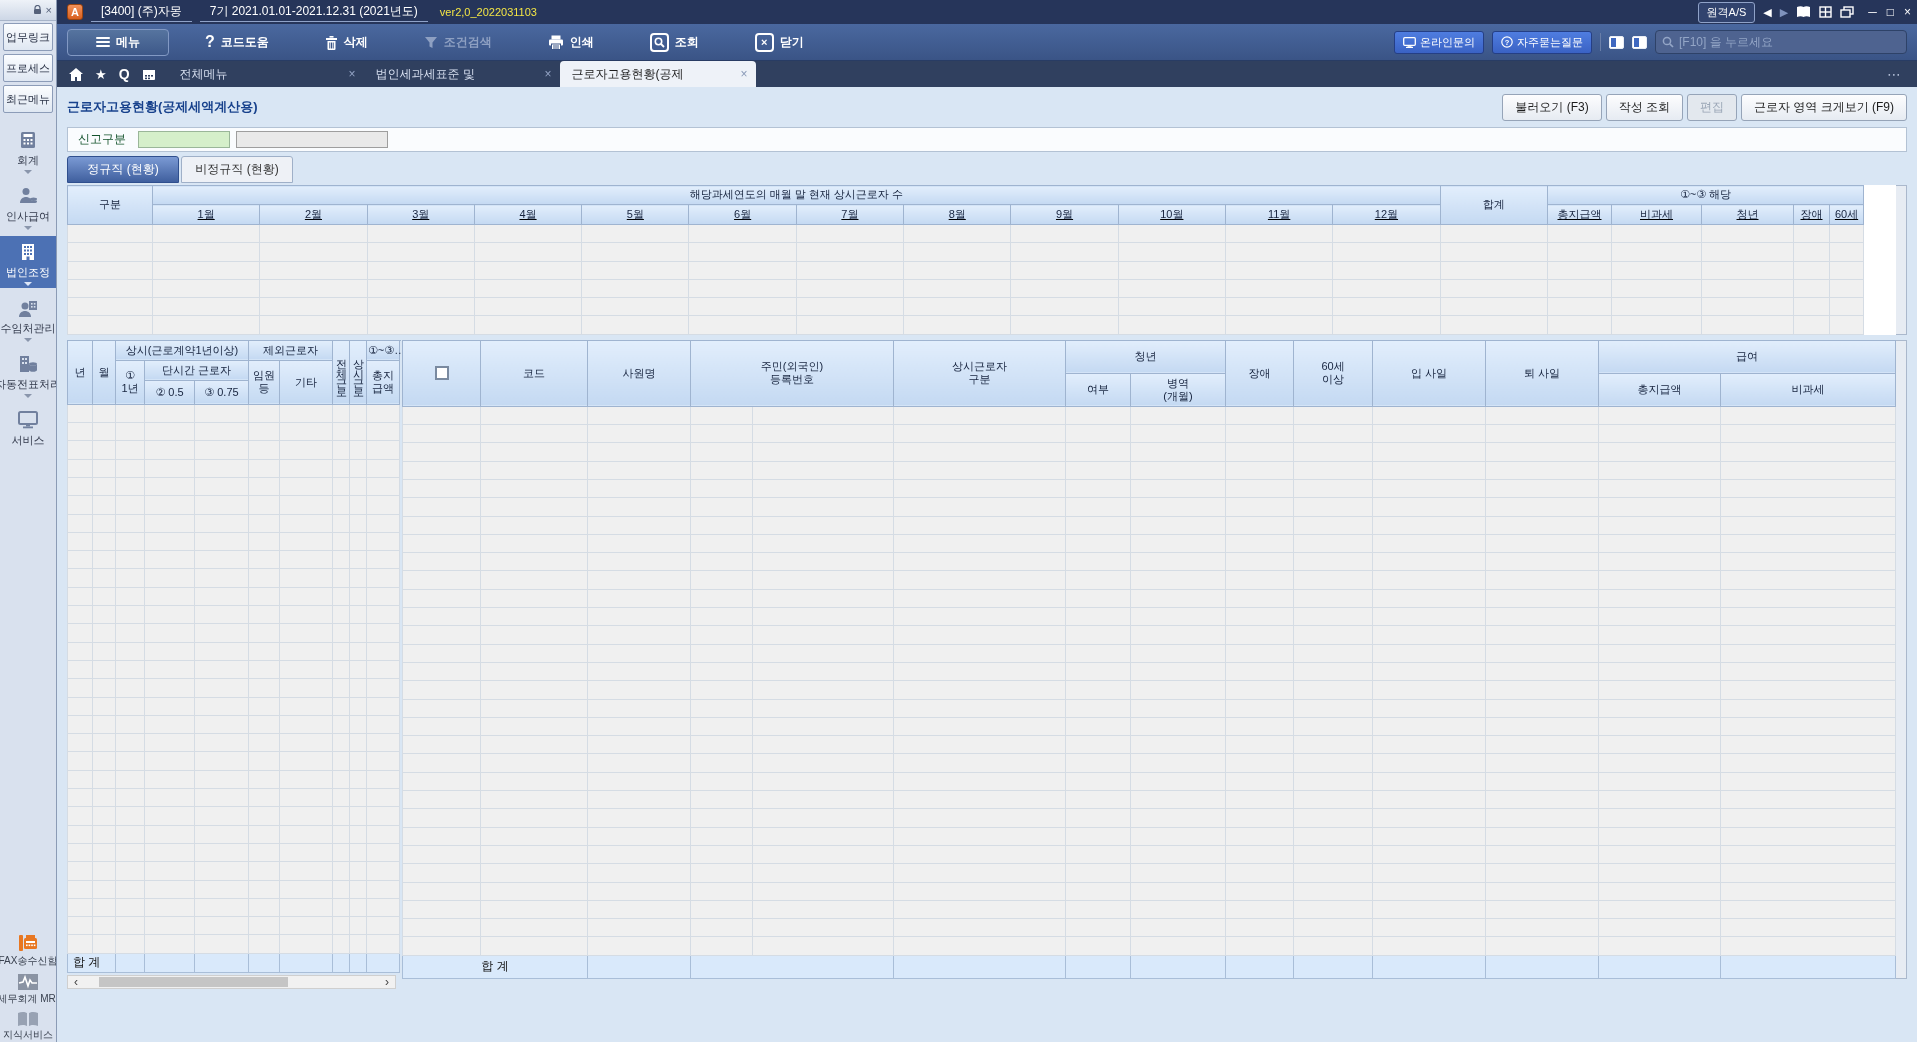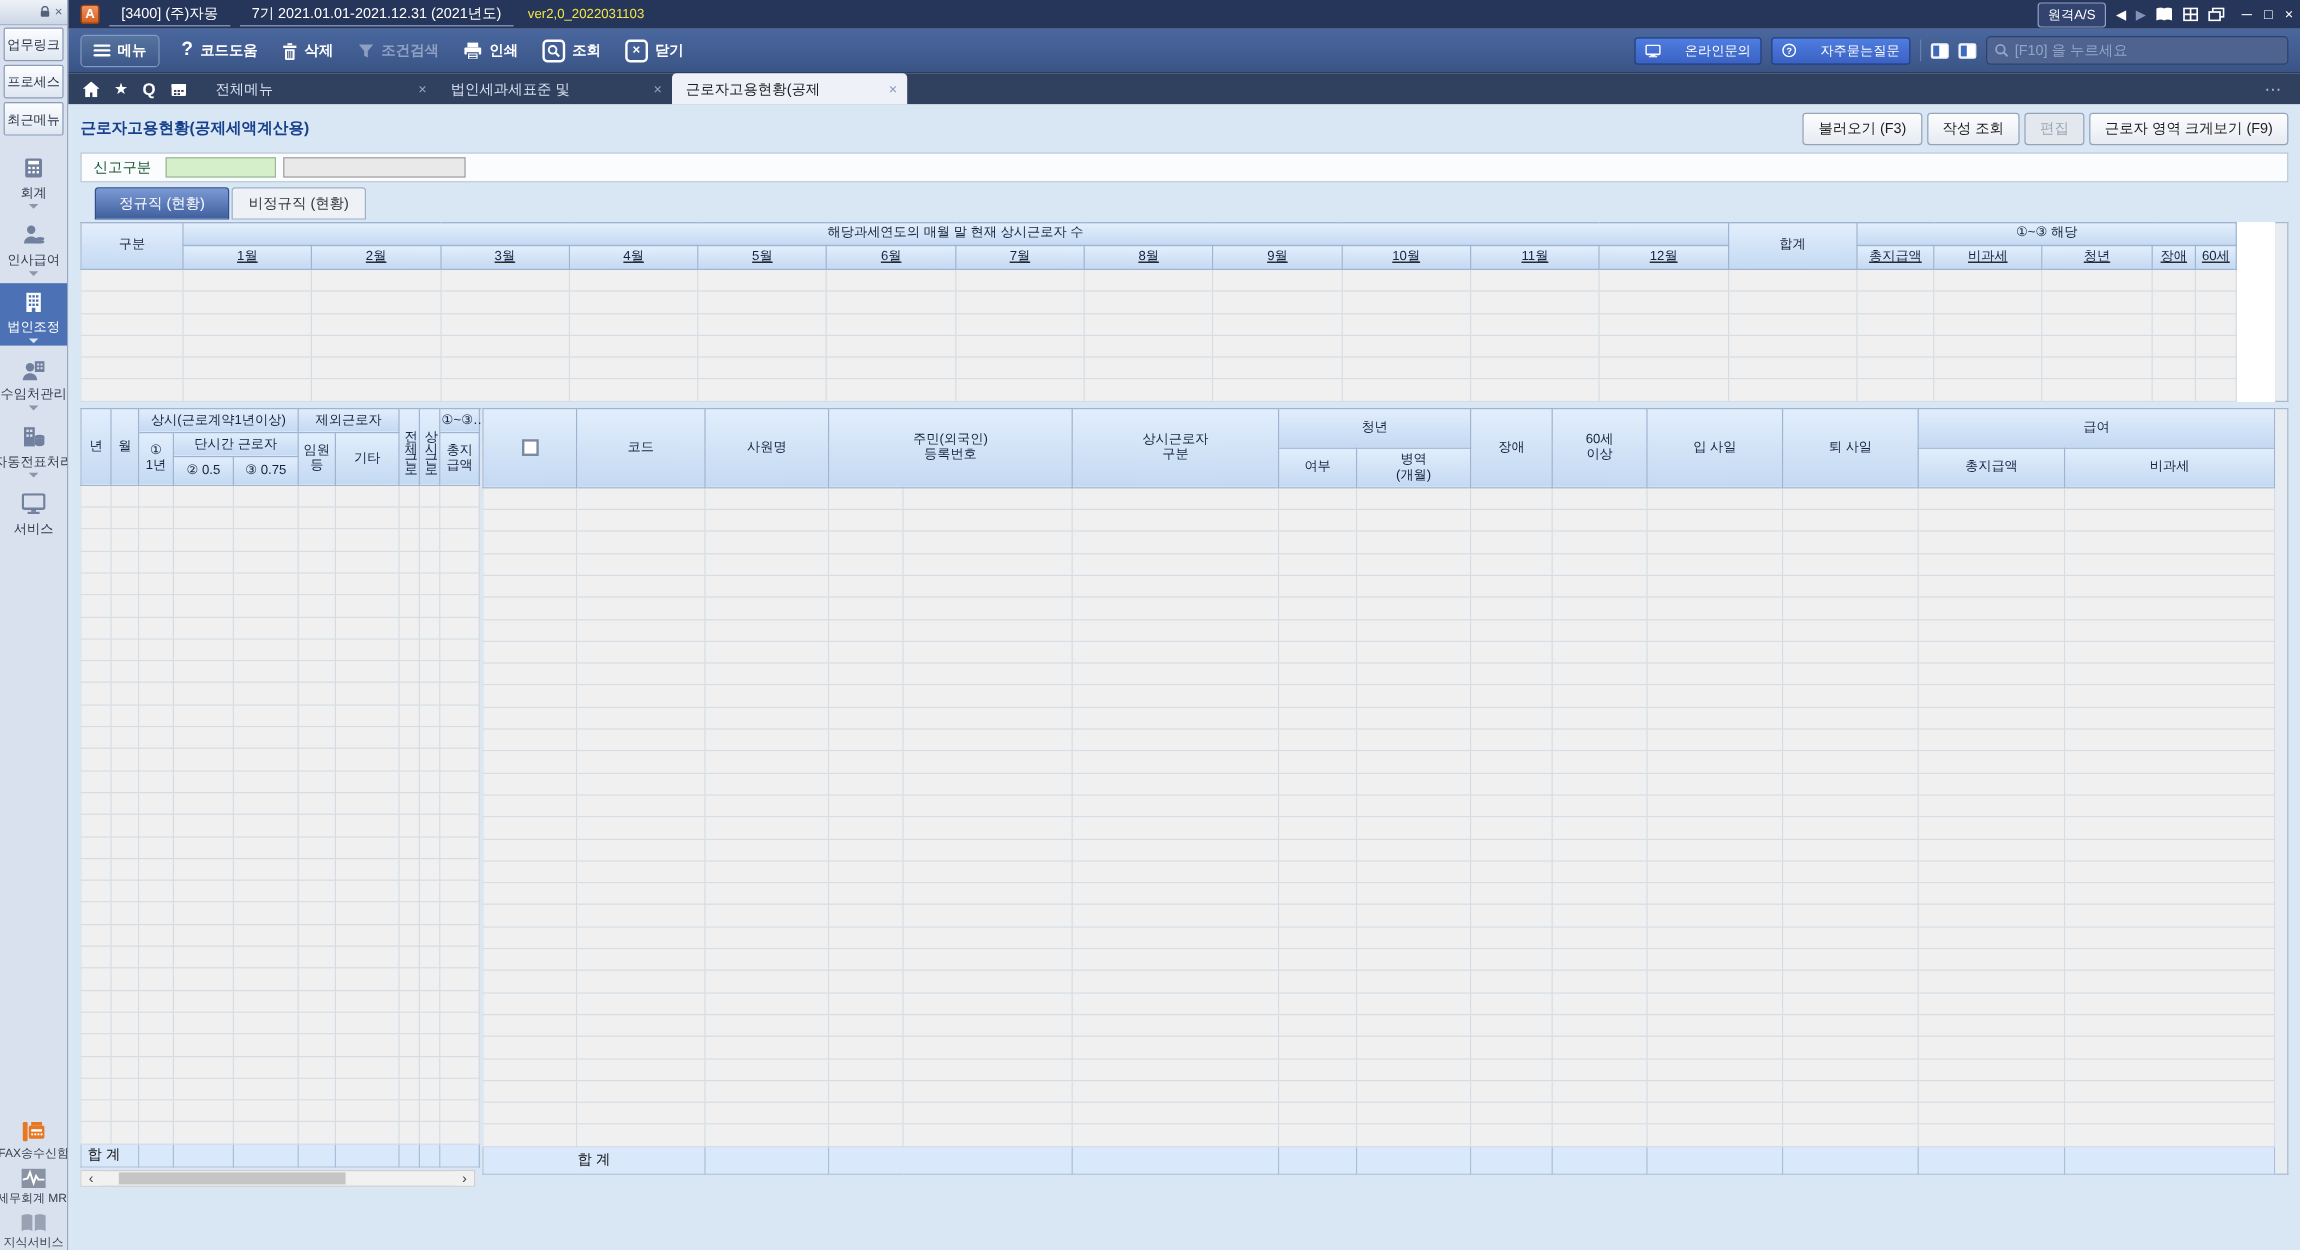--- a/index.html
+++ b/index.html
@@ -39,30 +39,30 @@
   padding:2px 8px; color:#fff; }
 .tb-ic { color:#fff; font-size:11px; display:flex; align-items:center; }
 .tb-ic.dim { color:#7f93bd; }
 .winctl { display:flex; gap:10px; margin-left:6px; font-size:12px; }
 
 
 .toolbar { position:absolute; left:57px; top:24px; right:0; height:37px;
   background:linear-gradient(#4a689f,#3a5486); border-bottom:1px solid #283c64;
   display:flex; align-items:center; padding:0 10px; color:#fff; }
 .t-btn { display:flex; align-items:center; gap:6px; font-size:12px; font-weight:bold;
-  padding:4px 10px; white-space:nowrap; cursor:default; }
+  padding:4px 28px; white-space:nowrap; cursor:default; }
 .t-btn.boxed { border:1px solid #8299c4; border-radius:4px; background:linear-gradient(#56749f,#3d5889); }
 .t-btn.disabled { color:#8ea0c2; font-weight:bold; }
 .mini-ham { display:inline-flex; flex-direction:column; gap:2px; }
 .mini-ham span { width:14px; height:2px; background:#fff; border-radius:1px; }
 .icbox { width:19px; height:19px; border:2px solid #fff; border-radius:4px;
   display:flex; align-items:center; justify-content:center; font-size:11px; font-weight:bold; }
 .t-right { margin-left:auto; display:flex; align-items:center; gap:8px; }
 .blue-btn { background:linear-gradient(#4f7de0,#3a62c4); border:1px solid #253f85; border-radius:3px;
-  color:#fff; font-size:11px; padding:3px 8px; display:flex; align-items:center; gap:20px; }
+  color:#fff; font-size:11px; padding:3px 8px; display:flex; align-items:center; gap:4px; }
 .pane-ic { width:15px; height:13px; border:1px solid #e7ecf5; background:#fff; border-radius:2px; position:relative;}
 .pane-ic::after { content:""; position:absolute; left:1px; top:1px; bottom:1px; width:5px; background:#3f68c0; }
 .t-sep { width:1px; height:18px; background:#697ea8; }
 .searchbox { width:252px; height:24px; background:#4e6390; border:1px solid #2e4268; border-radius:4px;
   display:flex; align-items:center; padding:0 6px; gap:5px; }
 .searchbox svg { flex:none; }
 .searchbox input { background:transparent; border:none; outline:none; color:#dce4f2; font-size:12px; width:100%; }
 .searchbox input::placeholder { color:#93a5c6; }
 
 
@@ -81,21 +81,21 @@
 .page-title { color:#17418c; font-weight:bold; font-size:13px; }
 .title-btns { margin-left:auto; display:flex; gap:4px; }
 .a-btn { background:linear-gradient(#fdfdfe,#e6ebf2); border:1px solid #96a4b8; border-radius:3px;
   font-size:12px; color:#1d1d1d; padding:4px 12px; white-space:nowrap; }
 .a-btn.disabled { color:#9aa6b6; background:#e3e8ee; }
 .filing-panel { height:25px; background:#fafcfe; border:1px solid #b3c2d4; display:flex; align-items:center;
   gap:6px; padding-left:10px; }
 .filing-panel label { font-size:12px; color:#14532d; margin-right:6px; }
 .inp-green { width:92px; height:17px; background:#d5efca; border:1px solid #9ab699; }
 .inp-gray { width:152px; height:17px; background:#e9e9e9; border:1px solid #9e9e9e; }
-.subtabs { margin-top:4px; height:27px; display:flex; gap:2px;margin-left:12px; }
+.subtabs { margin-top:4px; height:27px; display:flex; gap:2px; }
 .subtab { min-width:112px; height:27px; display:flex; align-items:center; justify-content:center;
   font-size:12px; border-radius:3px 3px 0 0; padding:0 10px;}
 .subtab.active { background:linear-gradient(#7b9ad4,#3f5f9e); border:1px solid #2f4f8e; color:#fff; }
 .subtab.inactive { background:#eef1f6; border:1px solid #9fb0c8; color:#333; }
 
 
 .gridwrap { display:flex; align-items:flex-start; }
 table.grid { border-collapse:collapse; table-layout:fixed; width:100%; background:#fff; }
 table.grid th { background:linear-gradient(#e2eefc,#c4d9f2); border:1px solid #9fb4d0;
   font-weight:normal; font-size:11px; color:#16233e; white-space:pre-line; line-height:1.2; padding:1px; }

